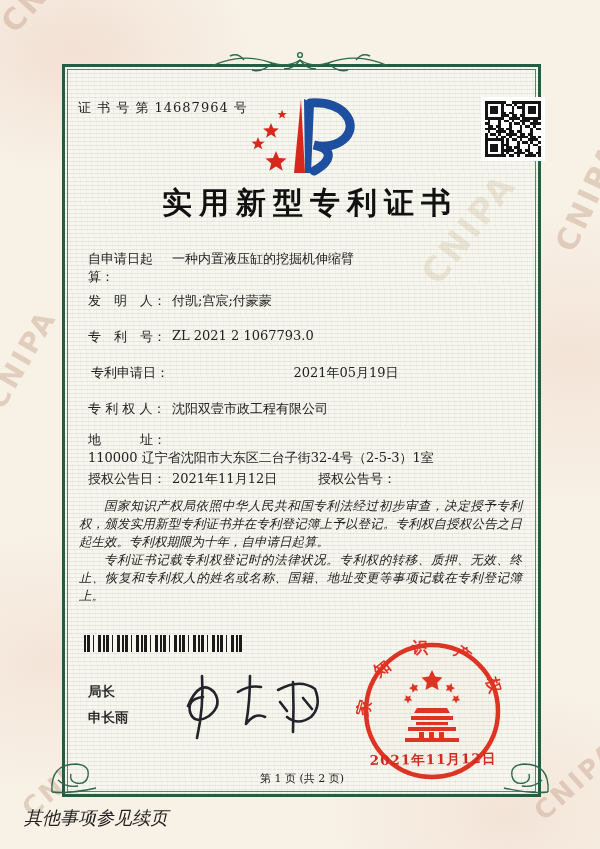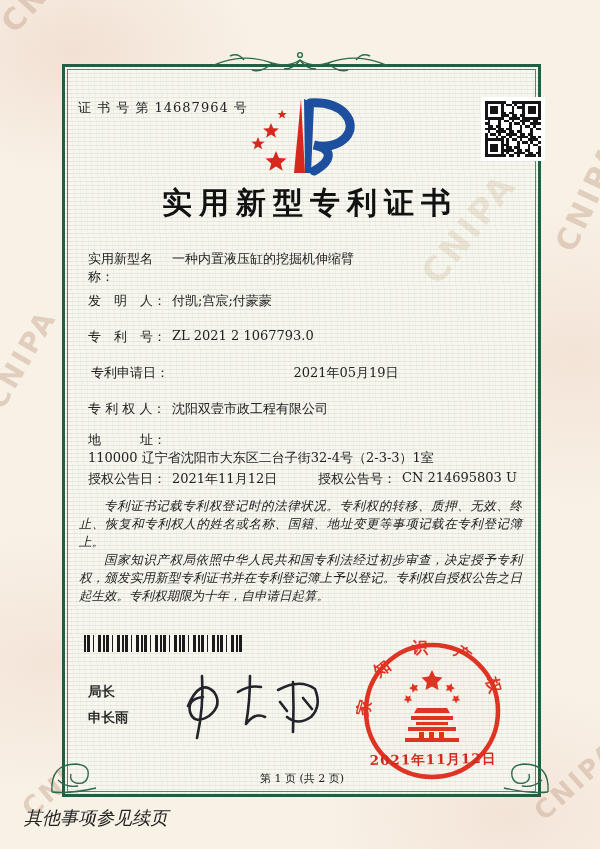--- a/index.html
+++ b/index.html
@@ -549,53 +549,52 @@
       <i class="b"></i>
       <i class="b"></i>
       <i class="b"></i>
       <i class=""></i>
       <i class="b"></i>
     </div>
 
   <div class="abs title">实用新型专利证书</div>
 
   <div class="row" style="top:250px;">
-    <span class="lab">实用新型名称：</span>
+    <span class="lab">自申请日起算：</span>
     <span class="val">一种内置液压缸的挖掘机伸缩臂</span>
   </div>
   <div class="row" style="top:292px;">
     <span class="lab">发　明　人：</span>
     <span class="val">付凯;宫宸;付蒙蒙</span>
   </div>
   <div class="row" style="top:328px;">
     <span class="lab">专　利　号：</span>
     <span class="val">ZL 2021 2 1067793.0</span>
   </div>
   <div class="row" style="top:364px;text-align:center;">
     <span class="lab">专利申请日：</span>
     <span class="val">2021年05月19日</span>
   </div>
   <div class="row" style="top:400px;">
     <span class="lab">专 利 权 人：</span>
     <span class="val">沈阳双壹市政工程有限公司</span>
   </div>
   <div class="row" style="top:431px;flex-direction:column;">
     <span class="lab">地　　　址：</span>
-    <span class="val" style="max-width:356px;">110000 辽宁省沈阳市大东区二台子街32-4号（2-3-3）1室</span>
+    <span class="val" style="max-width:356px;">110000 辽宁省沈阳市大东区二台子街32-4号（2-5-3）1室</span>
   </div>
   <div class="row" style="top:470px;">
     <span class="lab">授权公告日：</span>
     <span style="width:144px;flex:none;">2021年11月12日</span>
     <span class="lab" style="margin-left:2px;">授权公告号：</span>
-    <span class="val">CN 214695803 U</span>
   </div>
 
   <div class="abs paras">
+    <p>国家知识产权局依照中华人民共和国专利法经过初步审查，决定授予专利权，颁发实用新型专利证书并在专利登记簿上予以登记。专利权自授权公告之日起生效。专利权期限为十年，自申请日起算。</p>
     <p>专利证书记载专利权登记时的法律状况。专利权的转移、质押、无效、终止、恢复和专利权人的姓名或名称、国籍、地址变更等事项记载在专利登记簿上。</p>
-    <p>国家知识产权局依照中华人民共和国专利法经过初步审查，决定授予专利权，颁发实用新型专利证书并在专利登记簿上予以登记。专利权自授权公告之日起生效。专利权期限为十年，自申请日起算。</p>
   </div>
 
   <div class="abs barcode"></div>
 
   <div class="abs sig-label" style="top:683px;">局长</div>
   <div class="abs sig-label" style="top:709px;">申长雨</div>
 
   <svg class="abs" style="left:158px;top:660px;" width="185" height="88" viewBox="0 0 185 88">
     <g stroke="#23232c" stroke-width="2.6" fill="none" stroke-linecap="round" stroke-linejoin="round">
       <path d="M30,46 q12,-28 26,-14 q9,13 -5,24 q-15,9 -19,-4 q-3,-13 13,-15"></path>

